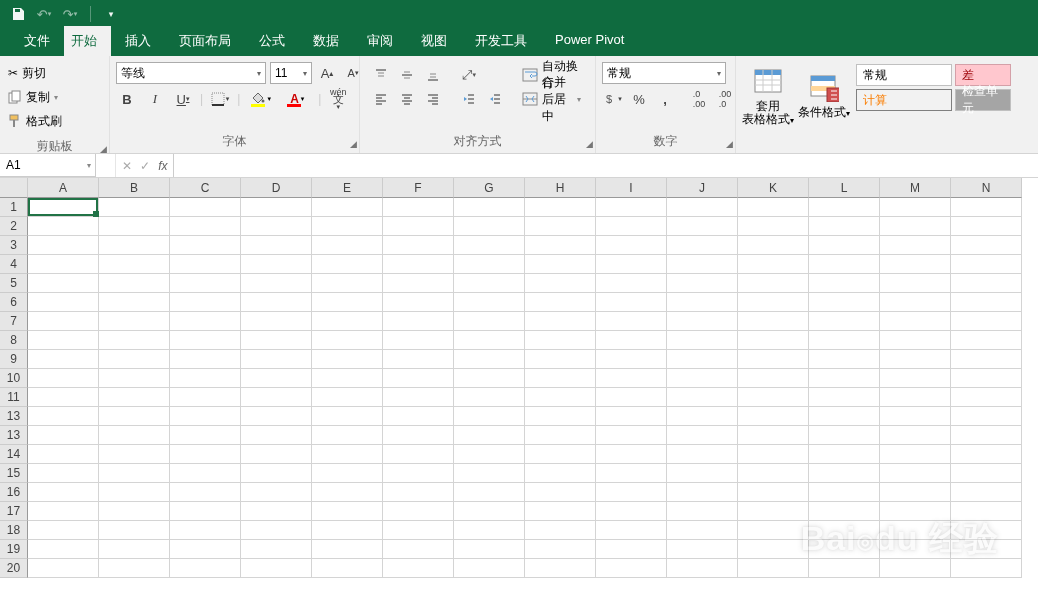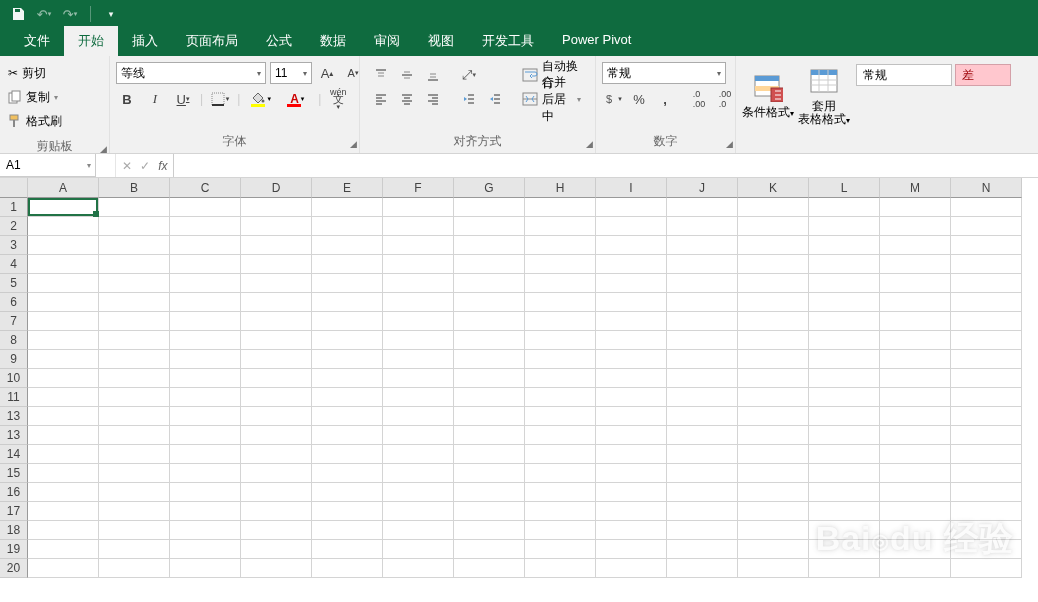--- a/index.html
+++ b/index.html
@@ -8,21 +8,21 @@
 
 .title-bar { height: 28px; background: #0f6b3f; display: flex; align-items: center; color: #fff; padding: 0 4px; }
 .qat { display: flex; align-items: center; gap: 10px; padding-left: 6px; }
 .qat-icon { width: 16px; height: 16px; display: flex; align-items: center; justify-content: center; font-size: 13px; opacity: 0.95; }
 .qat-sep { width: 1px; height: 16px; background: rgba(255,255,255,0.3); margin: 0 2px; }
 .title-text { flex: 1; text-align: center; font-size: 12px; color: #f0f0f0; margin-right: 60px; padding-right: 80px; text-align: right; }
 
 
 .menu-bar { height: 28px; background: #0f6b3f; display: flex; align-items: flex-end; padding-left: 10px; color: #fff; }
 .menu-tab { padding: 6px 14px; font-size: 13px; cursor: pointer; }
-.menu-tab.active { background: #f1f1f1; color: #0f6b3f; }
+.menu-tab.active { background: #f1f1f1; color: #0f6b3f; padding-left: 7px; }
 .tell-me { display: flex; align-items: center; padding: 6px 10px; gap: 4px; opacity: 0.9; font-size: 12px; }
 
 
 .ribbon { height: 98px; background: #f1f1f1; border-bottom: 1px solid #d4d4d4; display: flex; }
 .ribbon-group { border-right: 1px solid #e1e1e1; display: flex; flex-direction: column; justify-content: space-between; padding: 2px 0; position: relative; }
 .ribbon-group-body { flex: 1; display: flex; align-items: flex-start; padding: 2px 4px; }
 .ribbon-group-title { text-align: center; font-size: 12px; color: #666; padding: 2px 0 1px; position: relative; }
 .dialog-launcher { position: absolute; right: 2px; bottom: 2px; font-size: 9px; color: #777; cursor: pointer; }
 
 .big-btn { display: flex; flex-direction: column; align-items: center; justify-content: center; width: 44px; height: 72px; padding: 2px; cursor: pointer; }
@@ -62,21 +62,21 @@
 .grid-body { display: flex; }
 .row-headers { width: 28px; }
 .row-h { height: 19px; background: #e6e6e6; border-right: 1px solid #999; border-bottom: 1px solid #ccc; text-align: center; line-height: 19px; font-size: 12px; color: #444; }
 .cells { position: relative; }
 .cell-row { display: flex; height: 19px; }
 .cell { border-right: 1px solid #d4d4d4; border-bottom: 1px solid #d4d4d4; }
 .active-cell { position: absolute; top: 0; left: 0; border: 2px solid #217346; pointer-events: none; }
 .active-handle { position: absolute; width: 6px; height: 6px; background: #217346; right: -3px; bottom: -3px; }
 
 
-.watermark { position: absolute; right: 24px; bottom: 40px; opacity: 0.18; color: #fff; text-align: right; pointer-events: none; }
+.watermark { position: absolute; right: 39px; bottom: 40px; opacity: 0.18; color: #fff; text-align: right; pointer-events: none; }
 .wm-main { font-size: 34px; font-weight: bold; letter-spacing: 1px; }
 .wm-sub { font-size: 15px; letter-spacing: 1px; }
 .wm-shadow { text-shadow: 0 0 3px #555, 0 0 6px #555; color:#eee; }
 
 svg { display: block; }
 </style>
 </head>
 <body>
 
 <div class="title-bar">
@@ -311,52 +311,60 @@
         <div class="mini-btn" style="font-size:9px">.00<br>.0</div>
       </div>
     </div>
     <div class="ribbon-group-title"><span>数字</span><span class="dialog-launcher">◢</span></div>
   </div>
 
   <div class="ribbon-group" style="border-right:none">
     <div class="ribbon-group-body" style="padding:2px 4px">
       <div class="big-btn" style="width:56px">
         <div class="big-btn-icon">
+          <svg width="28" height="26" viewBox="0 0 28 26">
+              <rect x="1" y="1" width="26" height="22" fill="#fff" stroke="#888"></rect>
+              <rect x="1" y="1" width="26" height="5" fill="#5b9bd5"></rect>
+              <line x1="1" y1="11" x2="27" y2="11" stroke="#ccc"></line>
+              <line x1="1" y1="16" x2="27" y2="16" stroke="#ccc"></line>
+              <line x1="9" y1="1" x2="9" y2="23" stroke="#ccc"></line>
+              <line x1="18" y1="1" x2="18" y2="23" stroke="#ccc"></line>
+            </svg>
+        </div>
+        <div class="big-btn-label"><span>套用</span><br><span>表格格式</span><span style="font-size:8px">▾</span></div>
+      </div>
+      <div class="big-btn" style="width:56px">
+        <div class="big-btn-icon">
           <svg width="30" height="28" viewBox="0 0 30 28">
               <rect x="2" y="2" width="24" height="20" fill="#fff" stroke="#888"></rect>
               <rect x="2" y="2" width="24" height="5" fill="#5b9bd5"></rect>
               <rect x="2" y="12" width="24" height="5" fill="#ffd699"></rect>
               <rect x="18" y="14" width="14" height="14" fill="#d05050" stroke="#933"></rect>
               <line x1="22" y1="17" x2="28" y2="17" stroke="#fff"></line>
               <line x1="22" y1="21" x2="28" y2="21" stroke="#fff"></line>
               <line x1="22" y1="25" x2="28" y2="25" stroke="#fff"></line>
             </svg>
         </div>
         <div class="big-btn-label"><span>条件格式</span><span style="font-size:8px">▾</span></div>
       </div>
-      <div class="big-btn" style="width:56px">
-        <div class="big-btn-icon">
-          <svg width="28" height="26" viewBox="0 0 28 26">
-              <rect x="1" y="1" width="26" height="22" fill="#fff" stroke="#888"></rect>
-              <rect x="1" y="1" width="26" height="5" fill="#5b9bd5"></rect>
-              <line x1="1" y1="11" x2="27" y2="11" stroke="#ccc"></line>
-              <line x1="1" y1="16" x2="27" y2="16" stroke="#ccc"></line>
-              <line x1="9" y1="1" x2="9" y2="23" stroke="#ccc"></line>
-              <line x1="18" y1="1" x2="18" y2="23" stroke="#ccc"></line>
-            </svg>
-        </div>
-        <div class="big-btn-label"><span>套用</span><br><span>表格格式</span><span style="font-size:8px">▾</span></div>
-      </div>
       <div class="stack" style="gap:3px;padding-top:4px">
         <div style="display:flex;gap:3px">
           <div class="style-box">
               <span>常规</span>
             </div>
           <div class="style-box bad">
               <span>差</span>
+            </div>
+        </div>
+        <div style="display:flex;gap:3px">
+          <div class="style-box calc">
+              <span>计算</span>
+            </div>
+          <div class="style-box check">
+              <span>检查单元</span>
             </div>
         </div>
       </div>
     </div>
     <div class="ribbon-group-title">&nbsp;</div>
   </div>
 
 </div>
 
 <div class="formula-bar">

